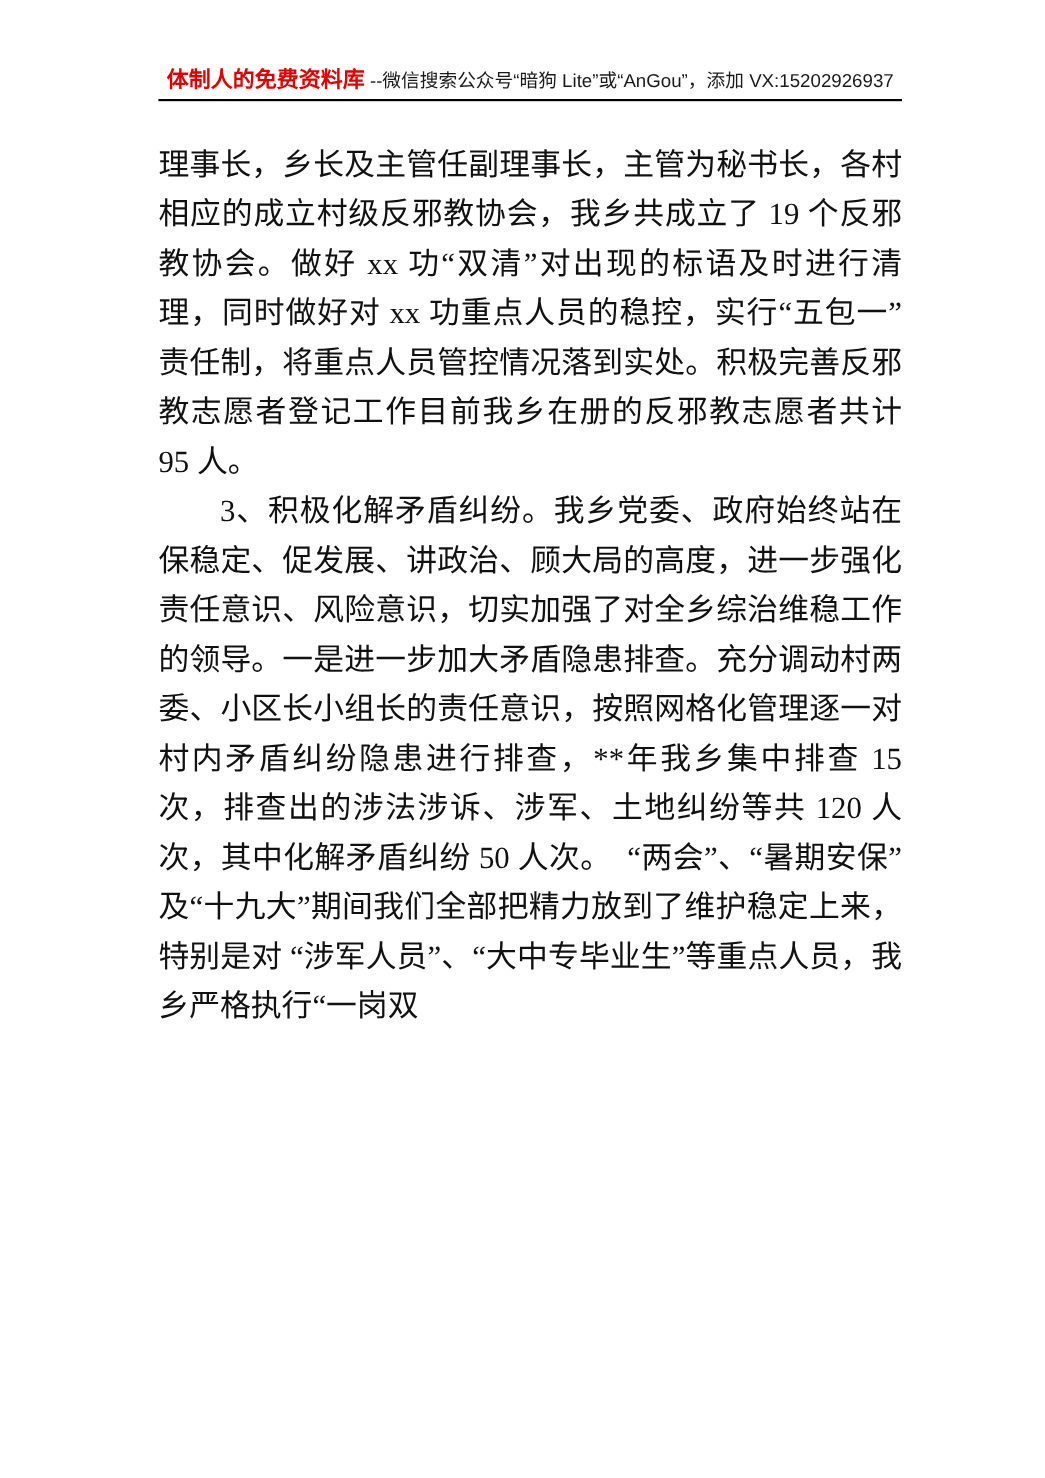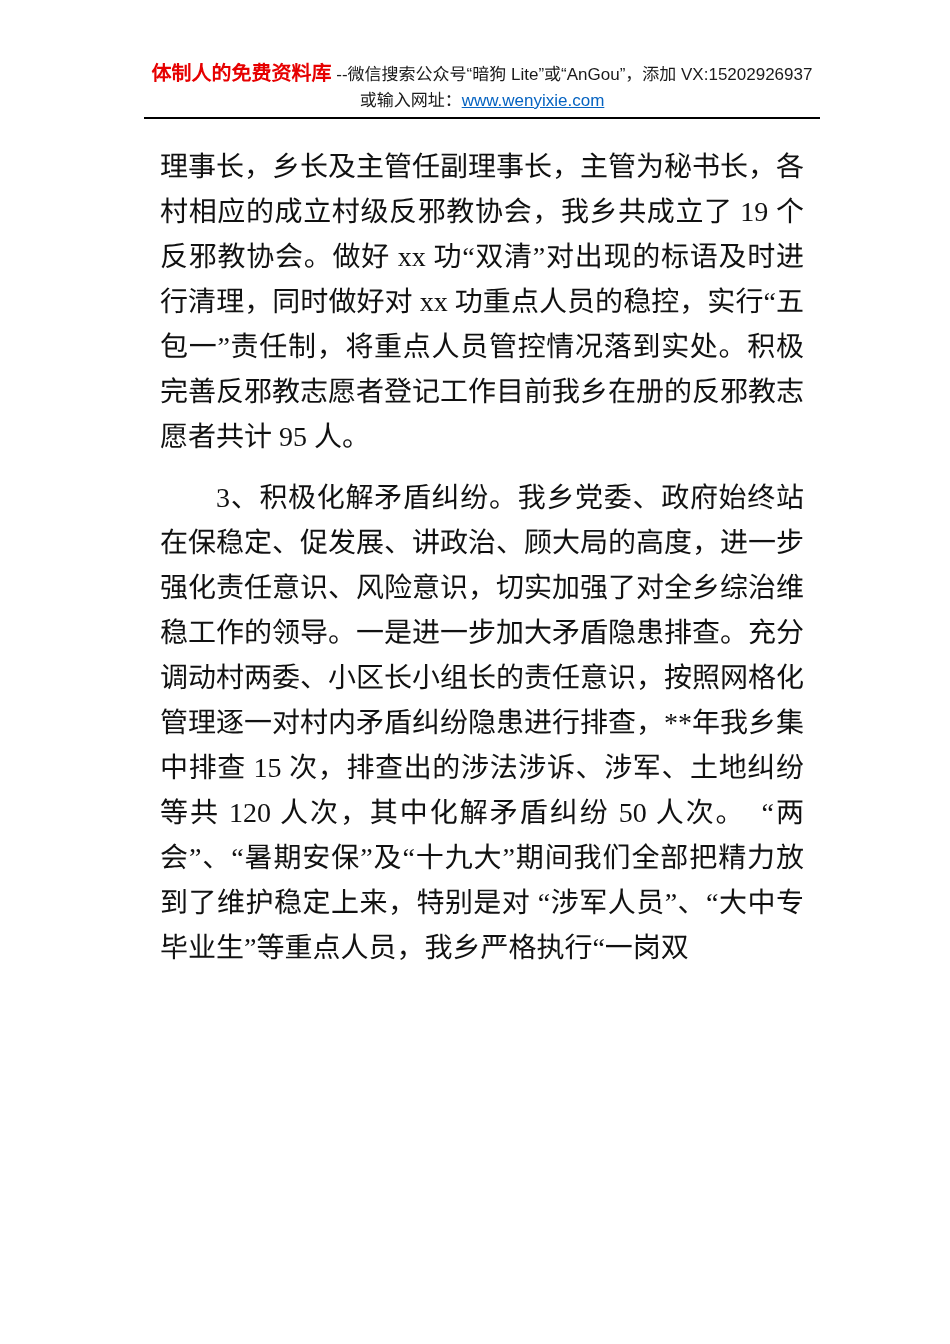--- a/index.html
+++ b/index.html
@@ -49,34 +49,31 @@
     position: absolute;
     left: 144px;
     top: 128px;
     width: 676px;
     font-size: 28px;
     line-height: 45px;
     text-align: justify;
     text-justify: inter-character;
     color: #111111;
   }
-  .document-body p { margin: 16px; }
+  .document-body p { margin: 0; }
   .document-body p.indent { text-indent: 2em; }
 </style>
 </head>
 <body>
 
 <div class="page">
 
   <div class="page-header">
     <div class="header-line1">
       <span class="brand" style="color: rgb(230, 0, 0);">体制人的免费资料库</span><span> --微信搜索公众号“暗狗 Lite”或“AnGou”，添加 VX:15202926937</span>
-    </div>
-    <div class="header-line2">
-      <span>或输入网址：</span><span class="header-url" style="color: rgb(5, 99, 193);">www.wenyixie.com</span>
     </div>
     <div class="header-divider"></div>
   </div>
 
   <div class="document-body">
     <p>理事长，乡长及主管任副理事长，主管为秘书长，各村相应的成立村级反邪教协会，我乡共成立了 19 个反邪教协会。做好 xx 功“双清”对出现的标语及时进行清理，同时做好对 xx 功重点人员的稳控，实行“五包一”责任制，将重点人员管控情况落到实处。积极完善反邪教志愿者登记工作目前我乡在册的反邪教志愿者共计 95 人。</p>
     <p class="indent">3、积极化解矛盾纠纷。我乡党委、政府始终站在保稳定、促发展、讲政治、顾大局的高度，进一步强化责任意识、风险意识，切实加强了对全乡综治维稳工作的领导。一是进一步加大矛盾隐患排查。充分调动村两委、小区长小组长的责任意识，按照网格化管理逐一对村内矛盾纠纷隐患进行排查，**年我乡集中排查 15 次，排查出的涉法涉诉、涉军、土地纠纷等共 120 人次，其中化解矛盾纠纷 50 人次。　“两会”、“暑期安保”及“十九大”期间我们全部把精力放到了维护稳定上来，特别是对 “涉军人员”、“大中专毕业生”等重点人员，我乡严格执行“一岗双</p>
   </div>
 
 </div>

